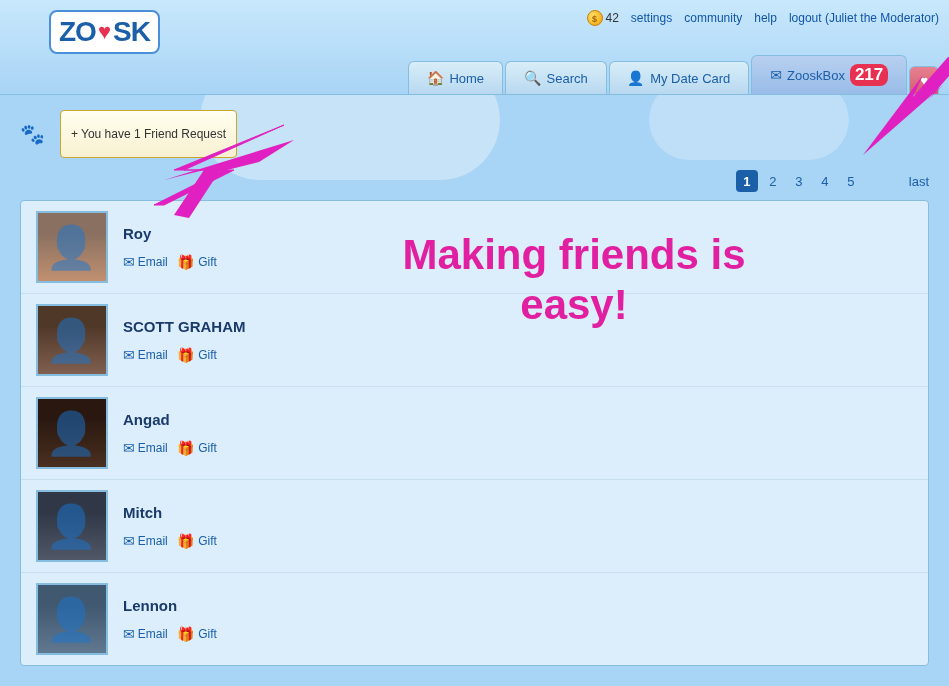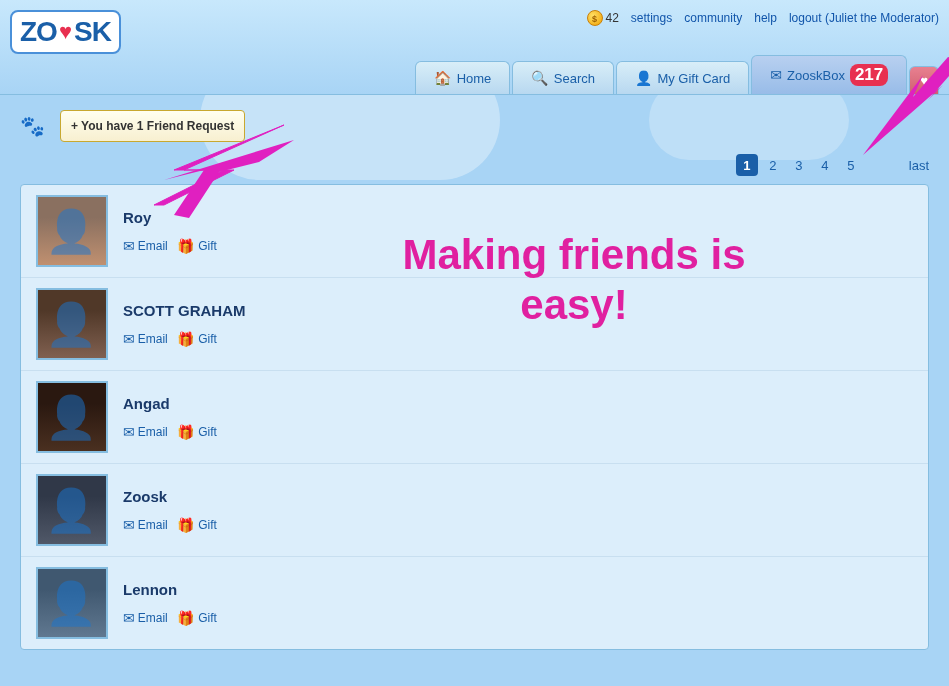--- a/index.html
+++ b/index.html
@@ -58,20 +58,21 @@
     }
 
     .logo {
       background: #fff;
       border: 2px solid #4a90d9;
       border-radius: 8px;
       padding: 4px 8px;
       display: flex;
       align-items: center;
       gap: 2px;
+      margin-left: 39px;
     }
 
     
     .top-nav {
       position: absolute;
       top: 10px;
       right: 10px;
       display: flex;
       align-items: center;
       gap: 12px;
@@ -174,26 +175,25 @@
       color: #1a3a6a;
       display: flex;
       align-items: center;
       gap: 8px;
     }
 
     .friend-request-btn {
       background: linear-gradient(180deg, #fffff0 0%, #f8f0d0 100%);
       border: 1px solid #c8a830;
       color: #333;
-      padding: 8px 10px;
+      padding: 16px 10px;
       border-radius: 4px;
       font-size: 12px;
       cursor: pointer;
       text-decoration: none;
-      font-weight: bold;
     }
 
     
     .pagination-row {
       display: flex;
       justify-content: flex-end;
       margin-bottom: 8px;
       align-items: center;
       gap: 4px;
     }
@@ -363,21 +363,21 @@
     <a href="#" class="tab">
       <span class="tab-icon">🏠</span>
       <span>Home</span>
     </a>
     <a href="#" class="tab">
       <span class="tab-icon">🔍</span>
       <span>Search</span>
     </a>
     <a href="#" class="tab">
       <span class="tab-icon">👤</span>
-      <span>My Gift Card</span>
+      <span>My Date Card</span>
     </a>
     <a href="#" class="tab tab-zooskbox">
       <span class="tab-icon">✉</span>
       <span>ZooskBox</span>
       <span class="badge">217</span>
     </a>
     <a href="#" class="tab tab-heart">
       <span>♥</span>
     </a>
   </div>
@@ -458,21 +458,21 @@
           </a>
         </div>
       </div>
     </div>
 
     <div class="friend-row">
       <div class="avatar-box avatar-mitch">
         <span class="avatar-person">👤</span>
       </div>
       <div class="friend-info">
-        <span class="friend-name">Zoosk</span>
+        <span class="friend-name">Mitch</span>
         <div class="friend-actions">
           <a href="#" class="action-link">
             <span class="email-icon">✉</span>
             <span>Email</span>
           </a>
           <a href="#" class="action-link">
             <span class="gift-icon">🎁</span>
             <span>Gift</span>
           </a>
         </div>

